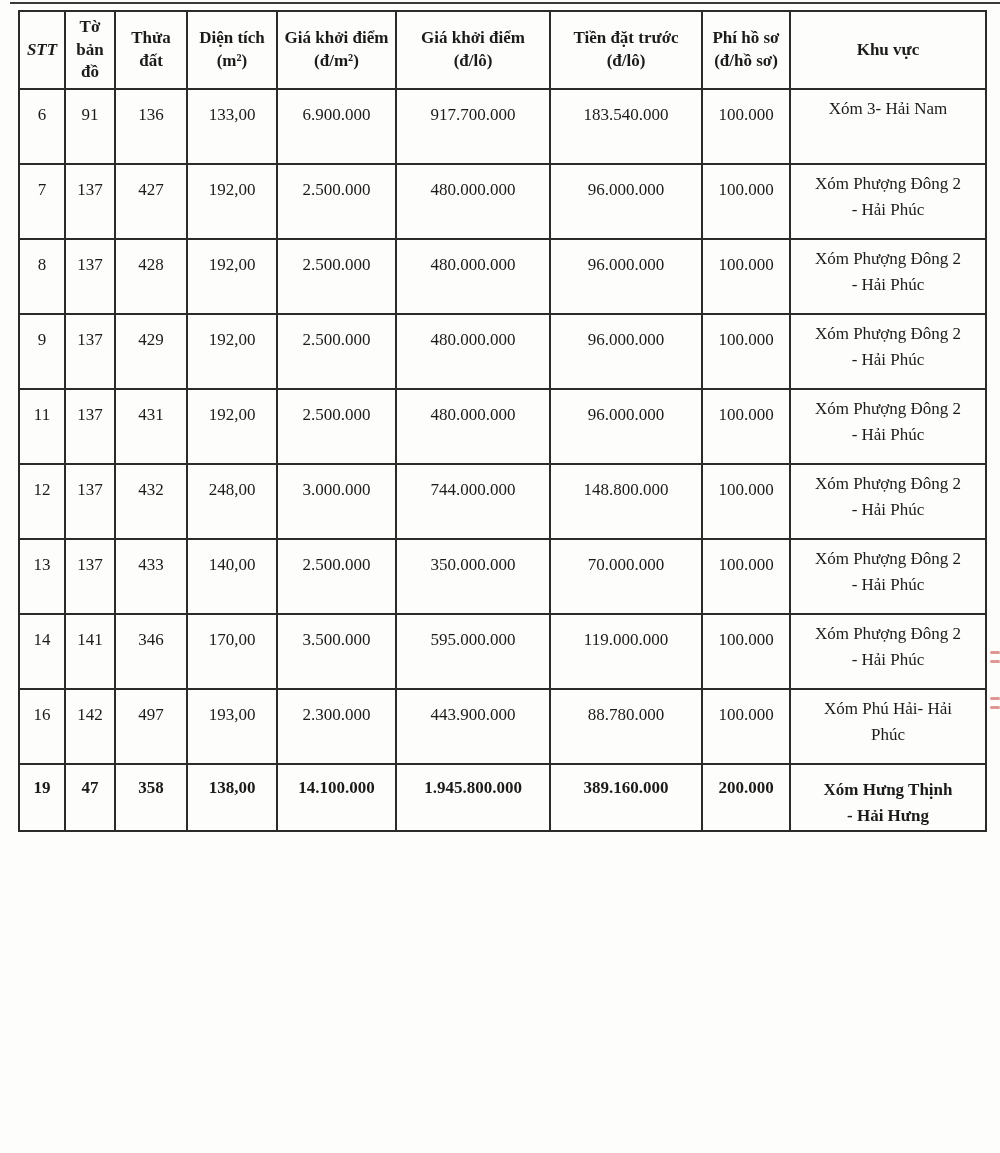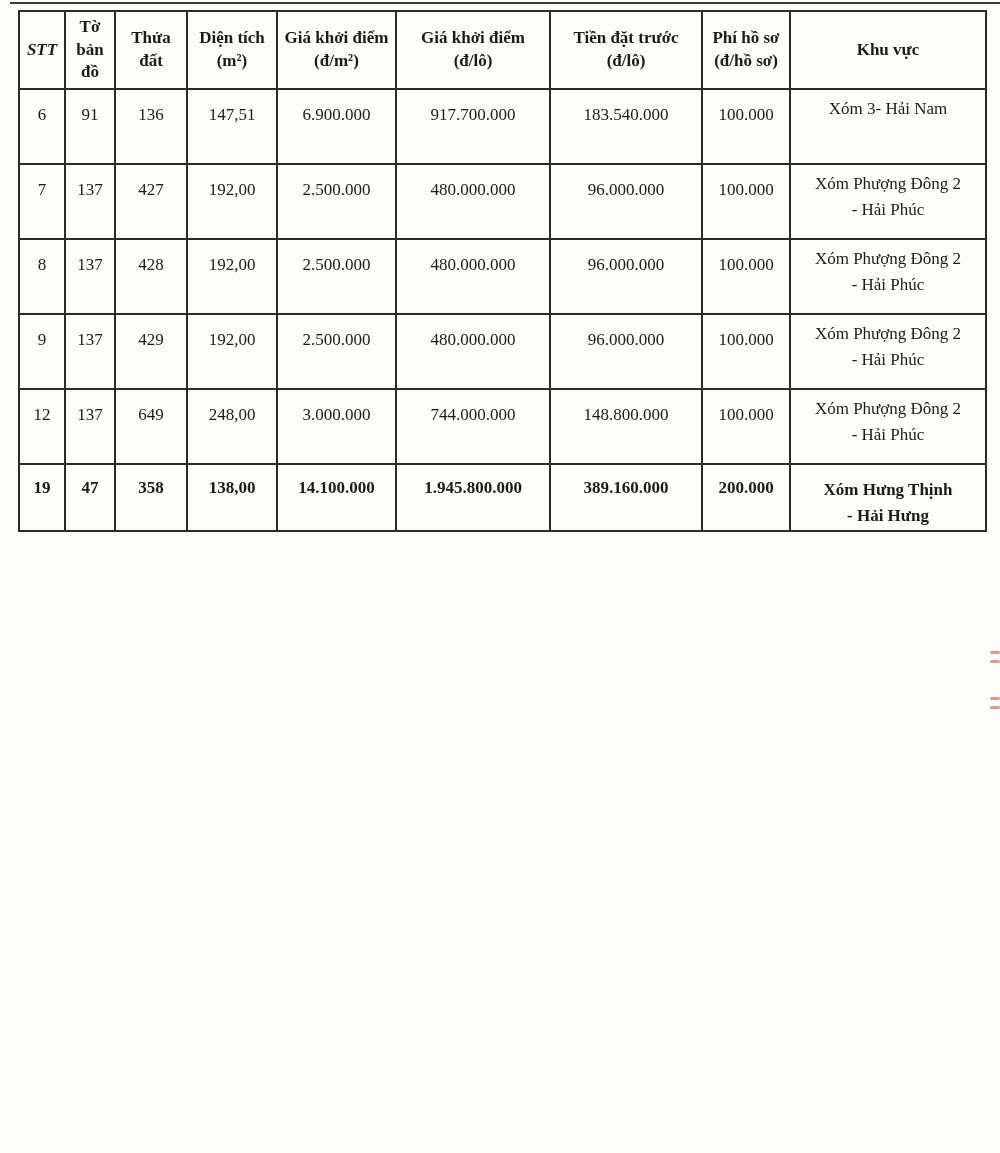--- a/index.html
+++ b/index.html
@@ -109,21 +109,21 @@
           <th>Tiền đặt trước (đ/lô)</th>
           <th>Phí hồ sơ (đ/hồ sơ)</th>
           <th>Khu vực</th>
         </tr>
     </thead>
     <tbody>
         <tr>
           <td>6</td>
           <td>91</td>
           <td>136</td>
-          <td>147,51</td>
+          <td>133,00</td>
           <td>6.900.000</td>
           <td>917.700.000</td>
           <td>183.540.000</td>
           <td>100.000</td>
           <td class="region-cell">Xóm 3- Hải Nam</td>
         </tr>
         <tr>
           <td>7</td>
           <td>137</td>
           <td>427</td>
@@ -153,30 +153,78 @@
           <td>429</td>
           <td>192,00</td>
           <td>2.500.000</td>
           <td>480.000.000</td>
           <td>96.000.000</td>
           <td>100.000</td>
           <td class="region-cell">Xóm Phượng Đông 2
 - Hải Phúc</td>
         </tr>
         <tr>
+          <td>11</td>
+          <td>137</td>
+          <td>431</td>
+          <td>192,00</td>
+          <td>2.500.000</td>
+          <td>480.000.000</td>
+          <td>96.000.000</td>
+          <td>100.000</td>
+          <td class="region-cell">Xóm Phượng Đông 2
+- Hải Phúc</td>
+        </tr>
+        <tr>
           <td>12</td>
           <td>137</td>
-          <td>649</td>
+          <td>432</td>
           <td>248,00</td>
           <td>3.000.000</td>
           <td>744.000.000</td>
           <td>148.800.000</td>
           <td>100.000</td>
           <td class="region-cell">Xóm Phượng Đông 2
 - Hải Phúc</td>
+        </tr>
+        <tr>
+          <td>13</td>
+          <td>137</td>
+          <td>433</td>
+          <td>140,00</td>
+          <td>2.500.000</td>
+          <td>350.000.000</td>
+          <td>70.000.000</td>
+          <td>100.000</td>
+          <td class="region-cell">Xóm Phượng Đông 2
+- Hải Phúc</td>
+        </tr>
+        <tr>
+          <td>14</td>
+          <td>141</td>
+          <td>346</td>
+          <td>170,00</td>
+          <td>3.500.000</td>
+          <td>595.000.000</td>
+          <td>119.000.000</td>
+          <td>100.000</td>
+          <td class="region-cell">Xóm Phượng Đông 2
+- Hải Phúc</td>
+        </tr>
+        <tr>
+          <td>16</td>
+          <td>142</td>
+          <td>497</td>
+          <td>193,00</td>
+          <td>2.300.000</td>
+          <td>443.900.000</td>
+          <td>88.780.000</td>
+          <td>100.000</td>
+          <td class="region-cell">Xóm Phú Hải- Hải
+Phúc</td>
         </tr>
         <tr class="bold-row">
           <td>19</td>
           <td>47</td>
           <td>358</td>
           <td>138,00</td>
           <td>14.100.000</td>
           <td>1.945.800.000</td>
           <td>389.160.000</td>
           <td>200.000</td>

